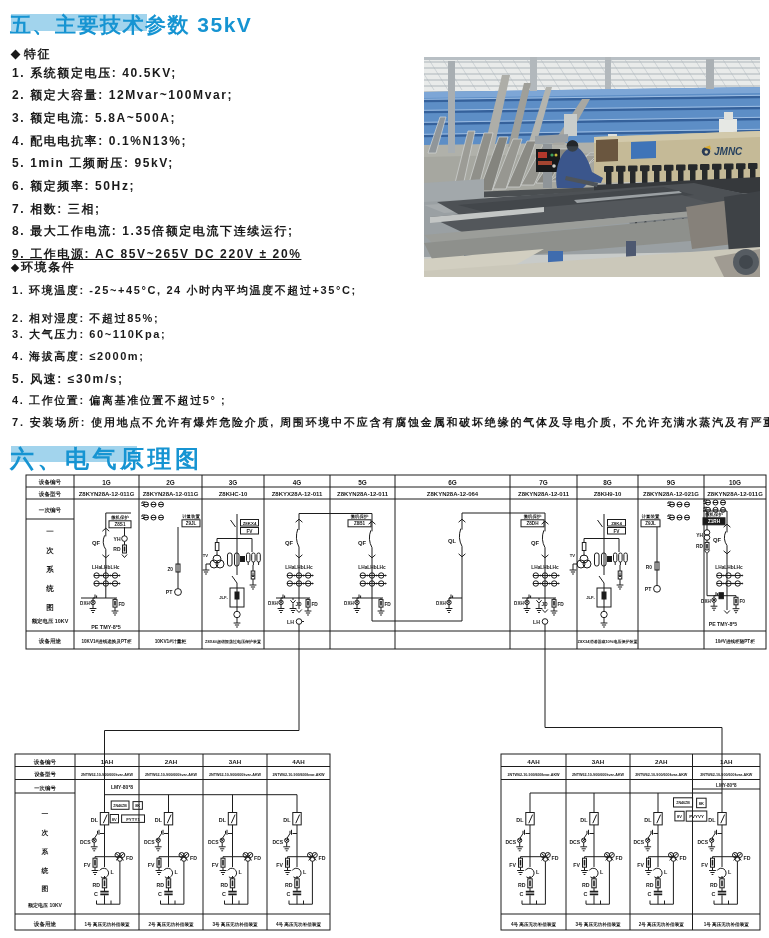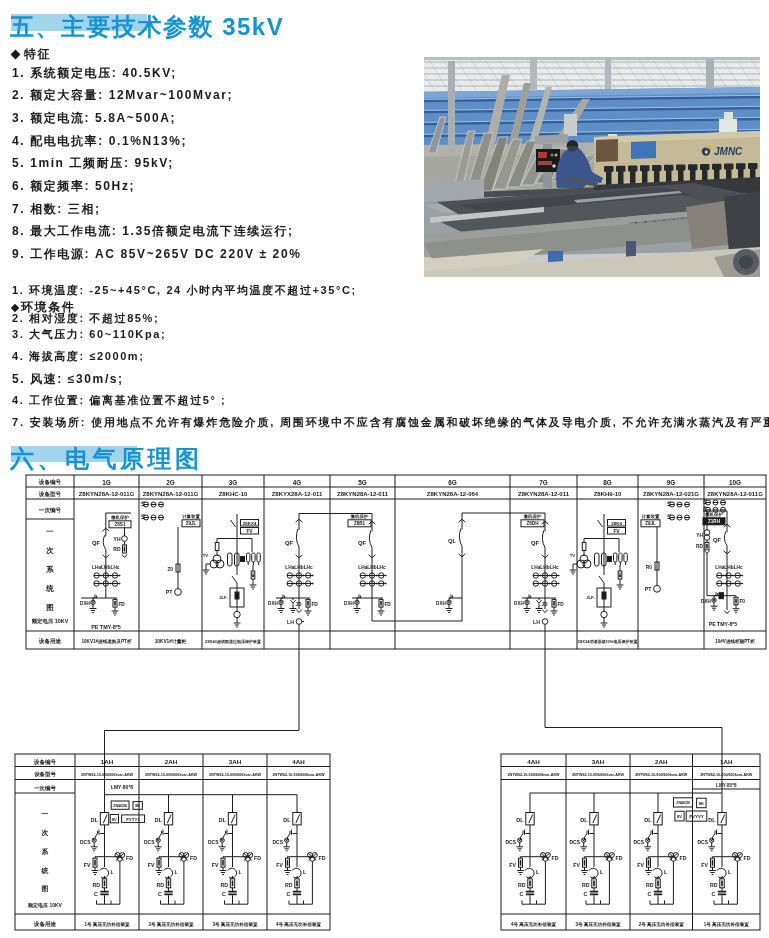--- a/index.html
+++ b/index.html
@@ -1,18 +1,18 @@
 <!DOCTYPE html>
 <html><head><meta charset="utf-8"><title>35kV</title>
 <style>
 html,body{margin:0;padding:0;background:#fff;width:769px;height:938px;overflow:hidden;}
 body{font-family:"Liberation Sans",sans-serif;position:relative;color:#1a1a1a;}
 .abs{position:absolute;white-space:nowrap;}
 .item{font-size:12px;font-weight:bold;letter-spacing:1.6px;}
-.h2{font-size:24px;font-weight:bold;color:#1694d2;letter-spacing:1.5px;}
+.h2{font-size:21px;font-weight:bold;color:#1694d2;letter-spacing:1.5px;}
 </style></head><body>
 
 <div class="abs" style="left:11px;top:14px;width:136px;height:17px;background:rgba(22,148,210,0.40);"></div>
 
 <div class="abs h2" style="left:10px;top:11px;">五、主要技术参数 35kV</div>
 
 <div class="abs item" style="left:12px;top:46px;"><span style="display:inline-block;width:7px;height:7px;background:#1a1a1a;transform:rotate(45deg);margin-right:5px;"></span>特征</div>
 
 <div class="abs item" style="left:12px;top:64.5px;">1. 系统额定电压: 40.5KV;</div>
 
@@ -23,23 +23,23 @@
 <div class="abs item" style="left:12px;top:132.6px;">4. 配电电抗率: 0.1%N13%;</div>
 
 <div class="abs item" style="left:12px;top:155.3px;">5. 1min 工频耐压: 95kV;</div>
 
 <div class="abs item" style="left:12px;top:178.0px;">6. 额定频率: 50Hz;</div>
 
 <div class="abs item" style="left:12px;top:200.7px;">7. 相数: 三相;</div>
 
 <div class="abs item" style="left:12px;top:223.4px;">8. 最大工作电流: 1.35倍额定电流下连续运行;</div>
 
-<div class="abs item" style="left:12px;top:246.1px;">9. 工作电源: AC 85V~265V DC 220V ± 20%</div>
-
-<div class="abs item" style="left:12px;top:259px;margin-top:40px;"><span style="display:inline-block;width:6px;height:6px;background:#1a1a1a;transform:rotate(45deg);margin-right:3px;"></span>环境条件</div>
+<div class="abs item" style="left:12px;top:246.1px;text-decoration:underline;">9. 工作电源: AC 85V~265V DC 220V ± 20%</div>
+
+<div class="abs item" style="left:12px;top:259px;"><span style="display:inline-block;width:6px;height:6px;background:#1a1a1a;transform:rotate(45deg);margin-right:3px;"></span>环境条件</div>
 
 <div class="abs item" style="left:12px;top:283.0px;font-size:11px;">1. 环境温度: -25~+45°C, 24 小时内平均温度不超过+35°C;</div>
 
 <div class="abs item" style="left:12px;top:305.0px;font-size:11px;margin-top:6px;">2. 相对湿度: 不超过85%;</div>
 
 <div class="abs item" style="left:12px;top:327.0px;font-size:11px;">3. 大气压力: 60~110Kpa;</div>
 
 <div class="abs item" style="left:12px;top:349.0px;font-size:11px;">4. 海拔高度: ≤2000m;</div>
 
 <div class="abs item" style="left:12px;top:371.0px;font-size:12px;">5. 风速: ≤30m/s;</div>

